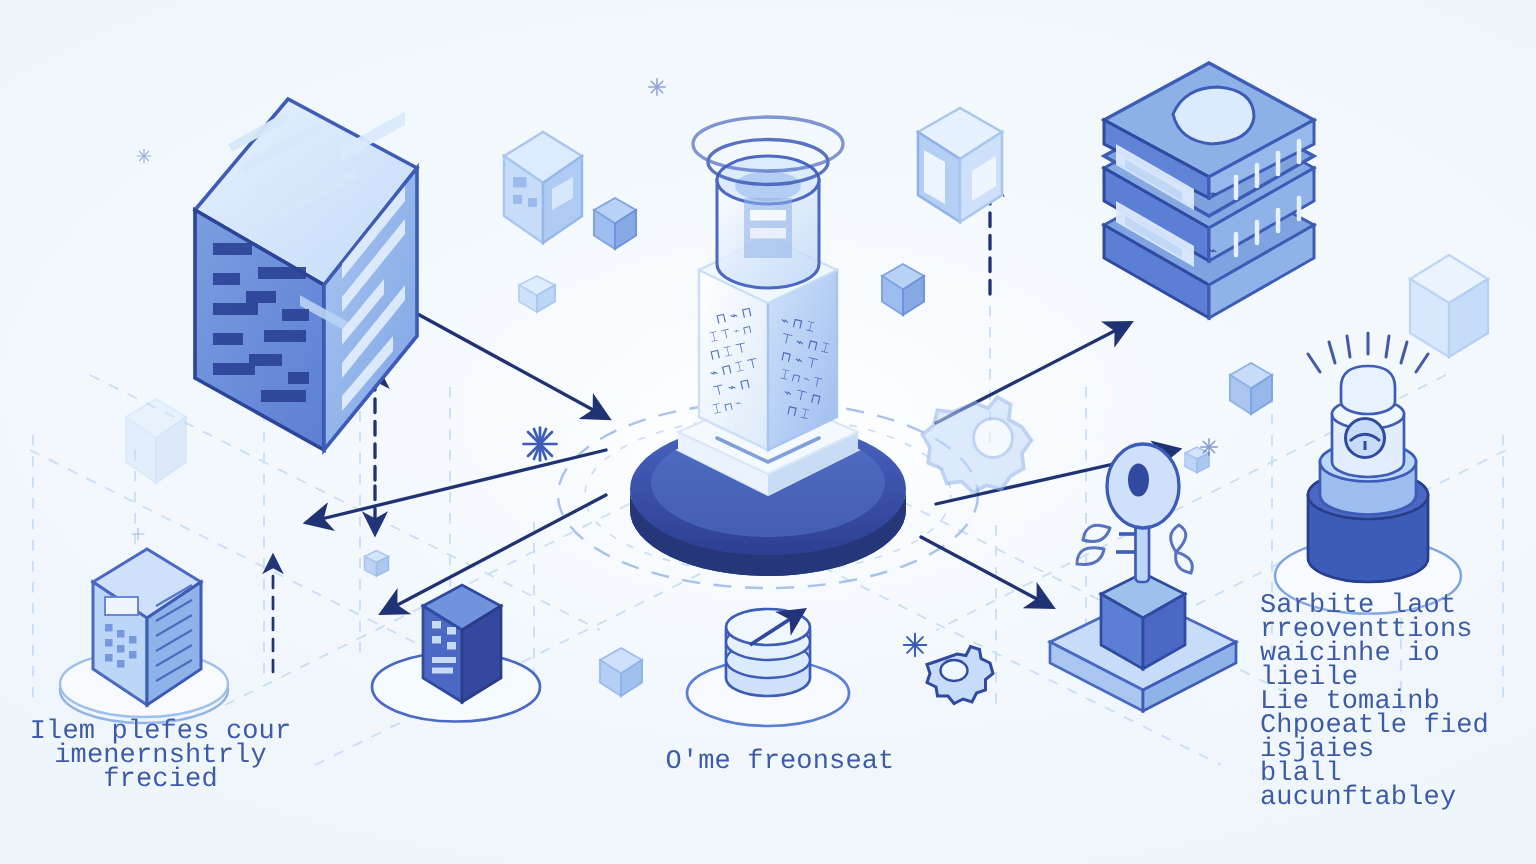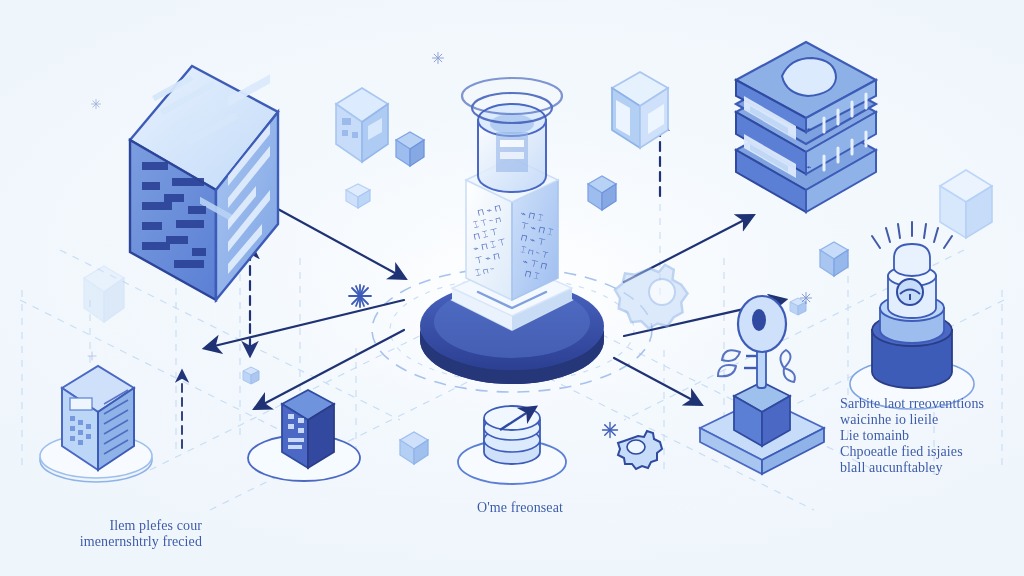--- a/index.html
+++ b/index.html
@@ -13,25 +13,25 @@
     position:absolute; inset:0;
     width:1024px; height:576px;
     background:
       radial-gradient(ellipse 70% 60% at 52% 45%, #ffffff 0%, #f4f9fd 45%, #eef5fb 100%);
   }
   #art { position:absolute; left:0; top:0; width:1024px; height:576px; }
   .cap {
     position:absolute;
     text-align:center;
     color:#3b5bab;
-    font-size:14px;
+    font-size:18px;
     line-height:16px;
     letter-spacing:.1px;
     white-space:pre-line;
-    font-family:Liberation Serif, serif;
+    font-family:Liberation Mono, monospace;
     text-shadow:0 0 2px rgba(255,255,255,.85);
   }
   .cap.left-align { text-align:left; }
 </style>
 </head>
 <body>
 
 <div id="stage">
 
   <svg id="art" viewBox="0 0 1024 576" xmlns="http://www.w3.org/2000/svg">
@@ -468,21 +468,21 @@
         <path d="M-7 -7 L7 7"></path>
           <path d="M7 -7 L-7 7"></path>
       </g>
       <g transform="translate(92,356) scale(.4)" opacity=".4">
         <path d="M0 -10 L0 10"></path>
           <path d="M-10 0 L10 0"></path>
       </g>
     </g>
   </svg>
 
-  <div class="cap" style="left:12px; top:518px; width:190px;text-align:right;">Ilem plefes cour
+  <div class="cap" style="left:12px; top:480px; width:190px;">Ilem plefes cour
 imenernshtrly frecied</div>
 
 
   <div class="cap" style="left:440px; top:500px; width:160px;text-align:center;">O'me freonseat</div>
 
 
   <div class="cap left-align" style="left:840px; top:396px; width:184px;">Sarbite laot rreoventtions
 waicinhe io lieile
 Lie tomainb
 Chpoeatle fied isjaies

